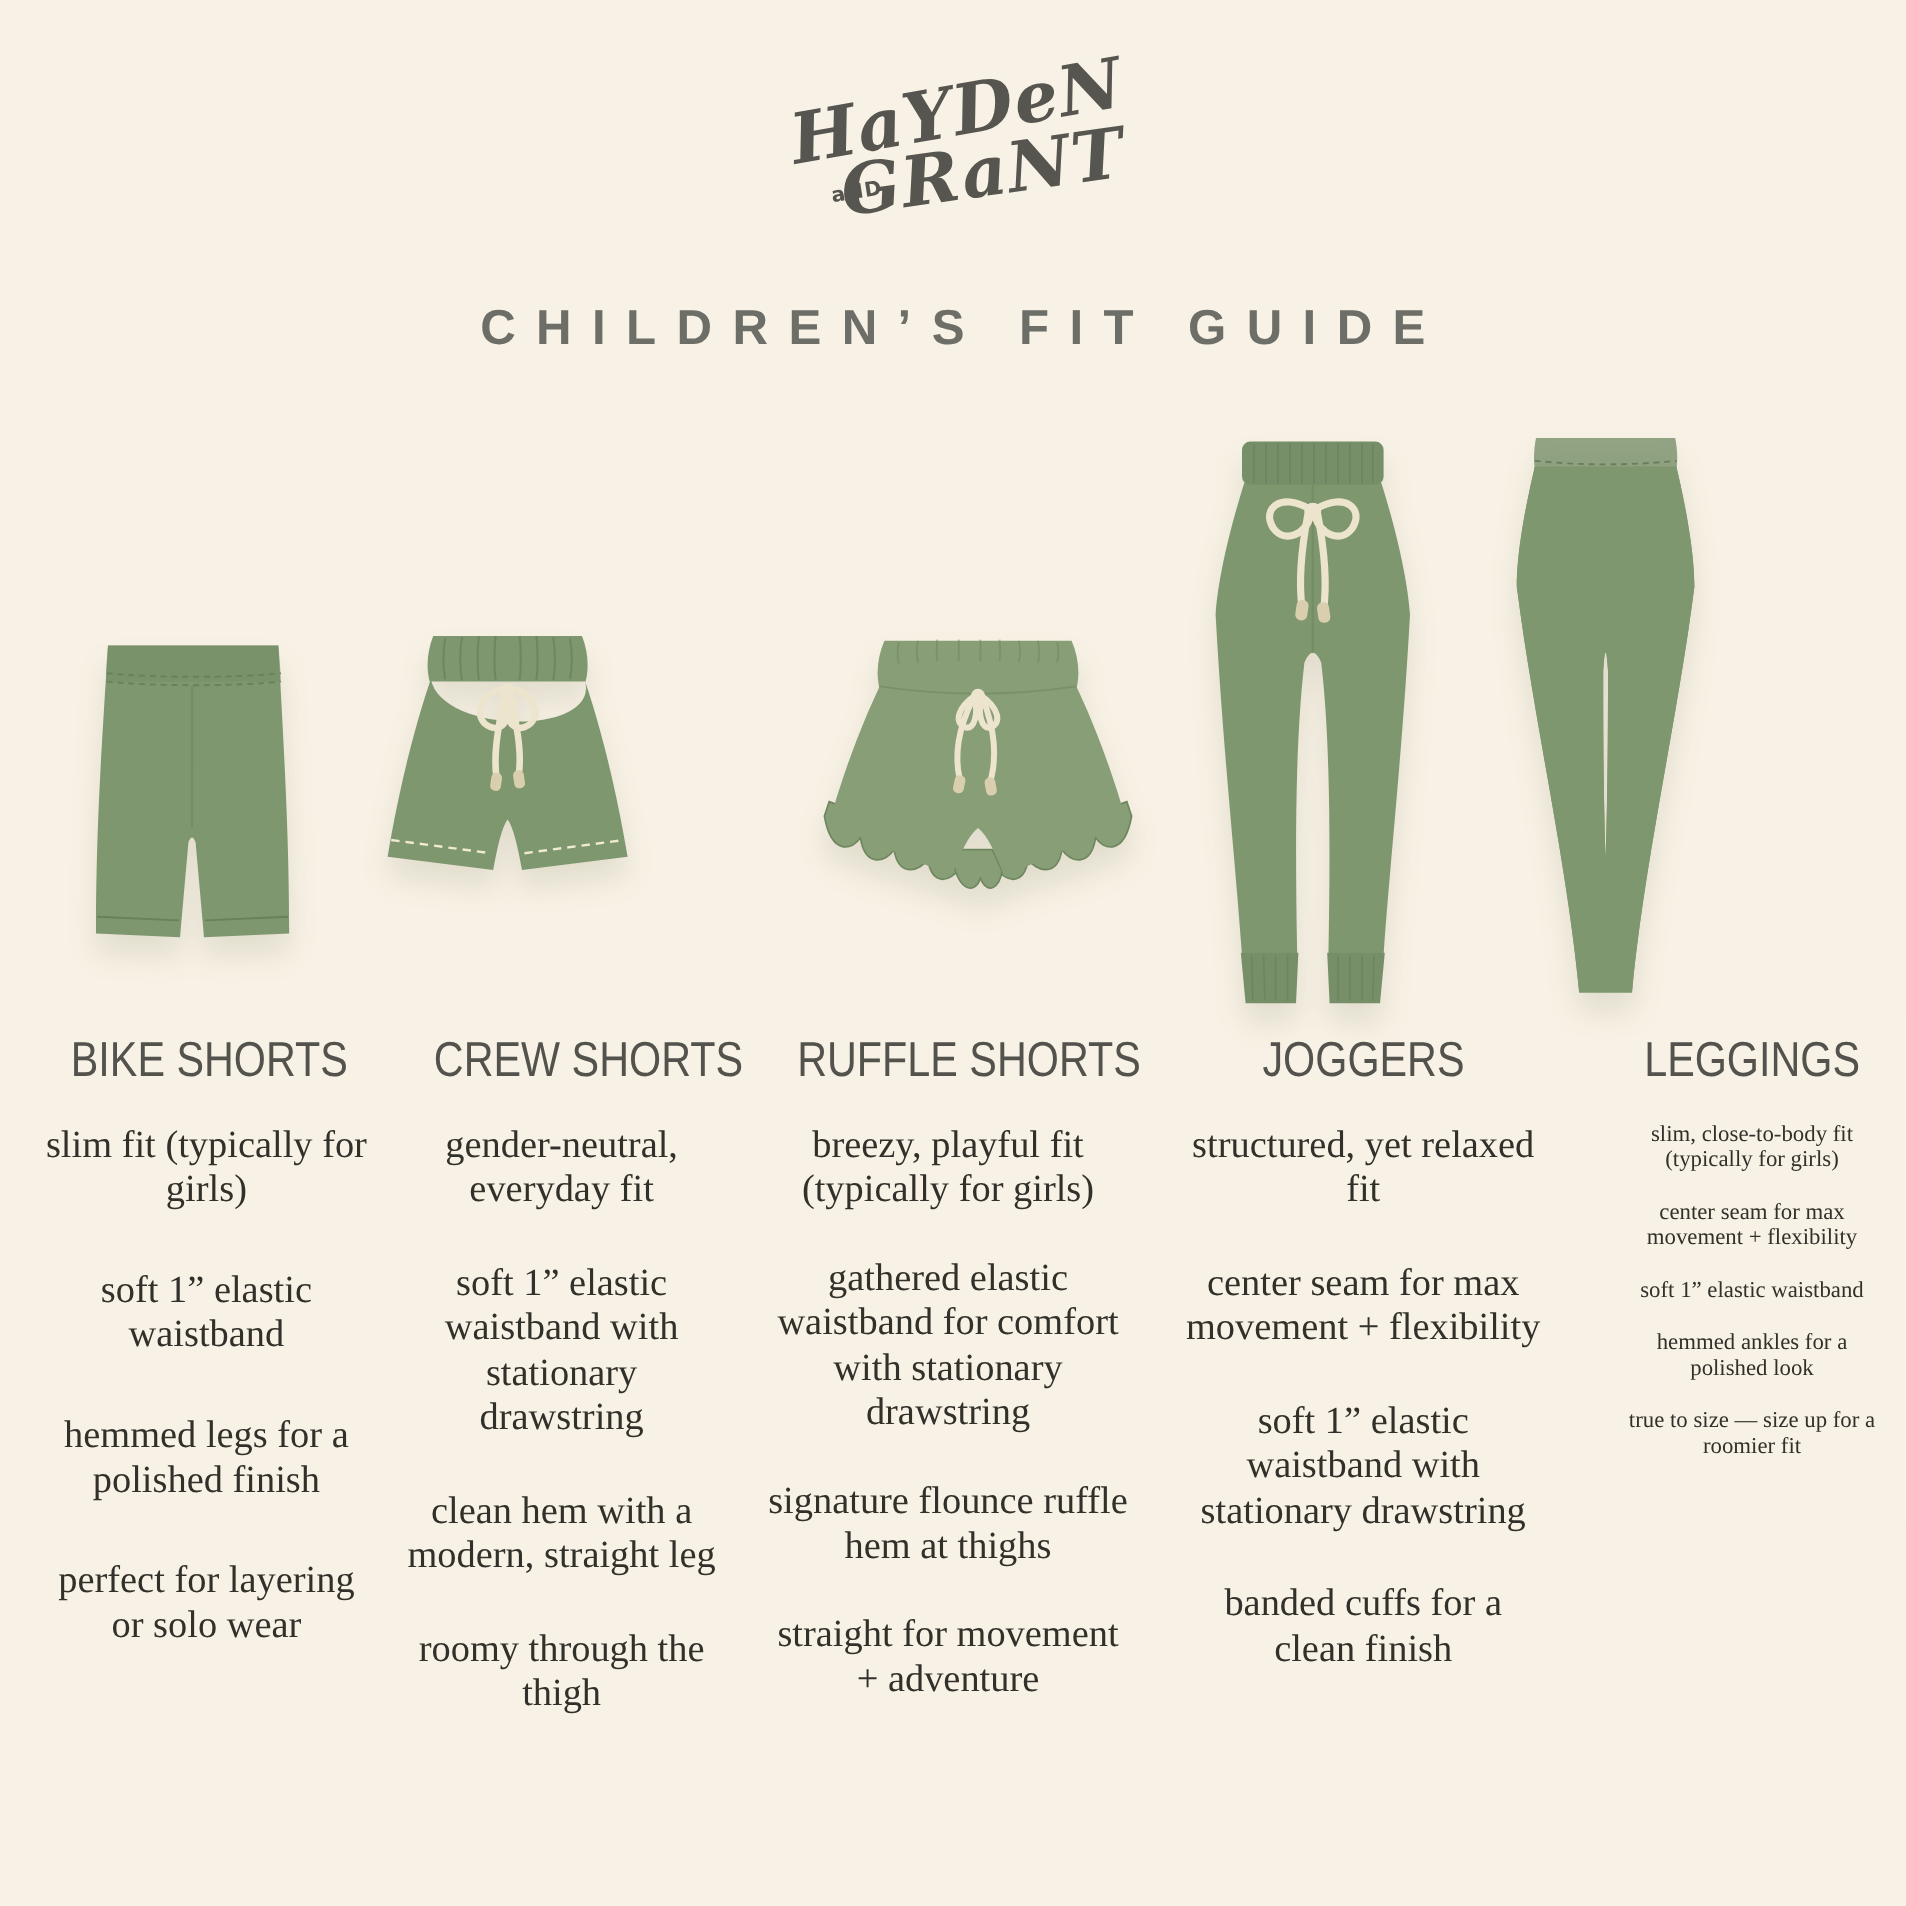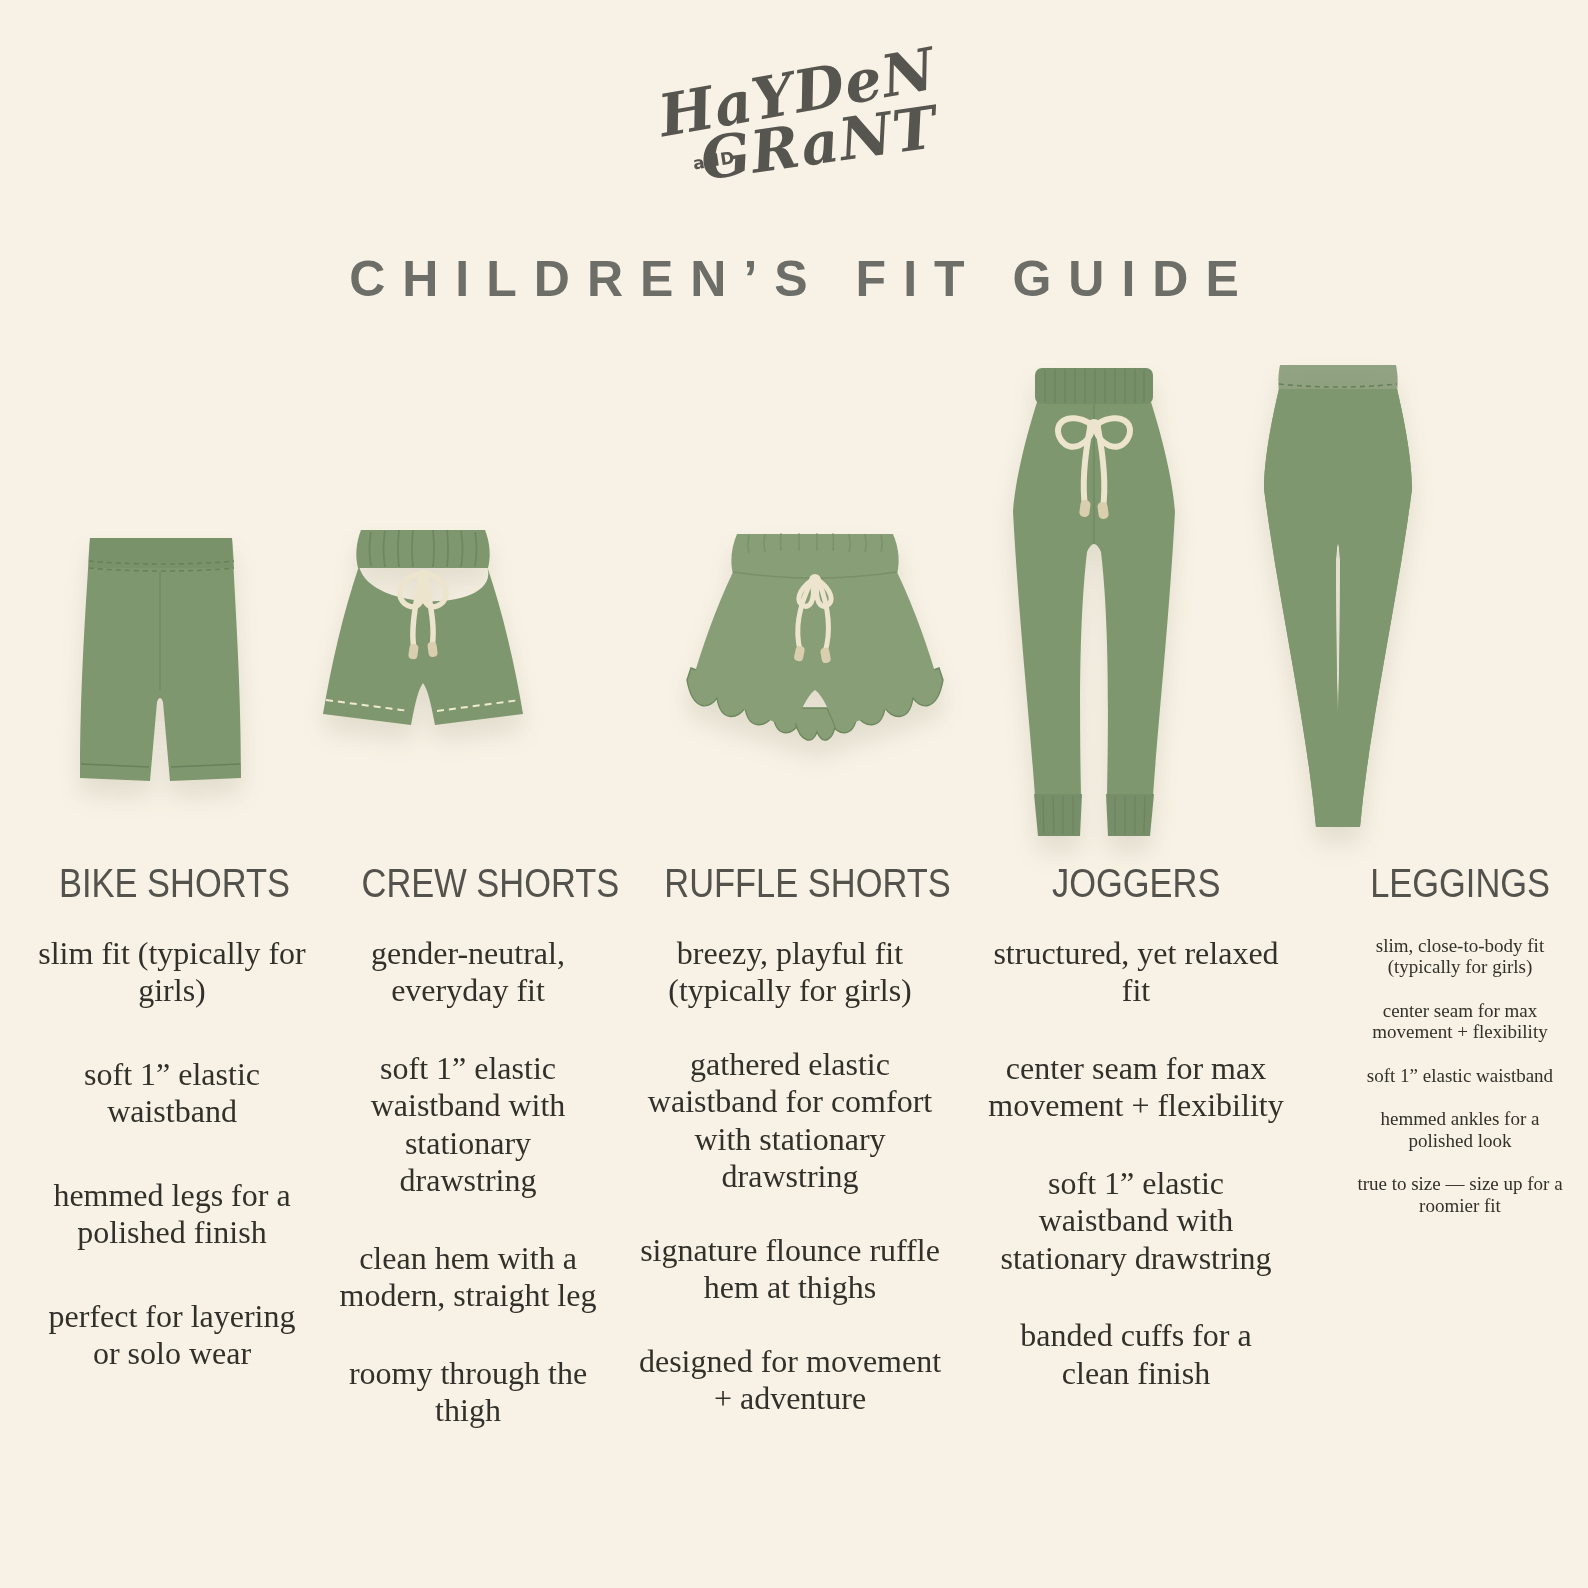--- a/index.html
+++ b/index.html
@@ -24,21 +24,21 @@
         width:320px;height:170px;color:var(--logo-gray);}
   .logo-line1{display:block;font-family:"DejaVu Serif",serif;font-style:italic;font-weight:bold;
         font-size:58px;letter-spacing:1px;transform:rotate(-7deg);margin-left:26px;}
   .logo-and{position:absolute;left:58px;top:88px;font-family:"DejaVu Sans",sans-serif;
         font-weight:bold;font-size:17px;letter-spacing:1px;transform:rotate(-6deg);}
   .logo-line2{display:block;font-family:"DejaVu Serif",serif;font-style:italic;font-weight:bold;
         font-size:58px;letter-spacing:1px;transform:rotate(-5deg);margin:-16px 0 0 66px;}
 
   
   .title{position:absolute;top:250px;left:0;width:100%;text-align:center;
-         font-family:"Liberation Sans",sans-serif;font-weight:bold;font-size:50px;
+         font-family:"Liberation Sans",sans-serif;font-weight:bold;font-size:41px;
          letter-spacing:17px;color:var(--title-gray);text-indent:17px;}
 
   
   .garment{position:absolute;}
   .garment svg{display:block;width:100%;height:100%;
                filter:drop-shadow(0 16px 12px rgba(80,75,45,.12));}
   .g-bike   {left:58px;  top:528px; width:205px; height:268px;}
   .g-crew   {left:303px; top:516px; width:240px; height:236px;}
   .g-ruffle {left:666px; top:518px; width:298px; height:250px;}
   .g-jogger {left:993px; top:360px; width:202px; height:484px;}
@@ -227,21 +227,21 @@
         <p class="feature">clean hem with a modern, straight leg</p>
         <p class="feature">roomy through the thigh</p>
       </div>
   </div>
   <div class="col col-3">
     <h2><span>RUFFLE SHORTS</span></h2>
     <div>
         <p class="feature">breezy, playful fit (typically for girls)</p>
         <p class="feature">gathered elastic waistband for comfort with stationary drawstring</p>
         <p class="feature">signature flounce ruffle hem at thighs</p>
-        <p class="feature">designed for movement + adventure</p>
+        <p class="feature">straight for movement + adventure</p>
       </div>
   </div>
   <div class="col col-4">
     <h2><span>JOGGERS</span></h2>
     <div>
         <p class="feature">structured, yet relaxed fit</p>
         <p class="feature">center seam for max movement + flexibility</p>
         <p class="feature">soft 1” elastic waistband with stationary drawstring</p>
         <p class="feature">banded cuffs for a clean finish</p>
       </div>

